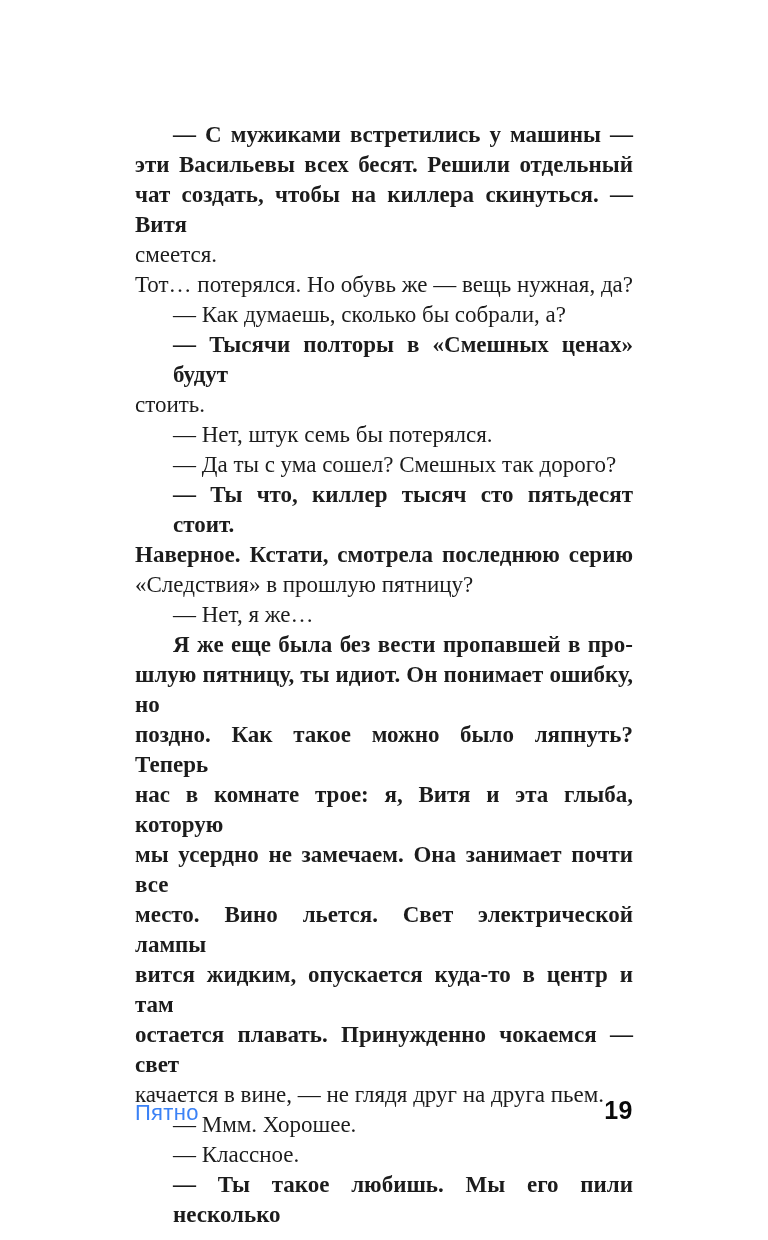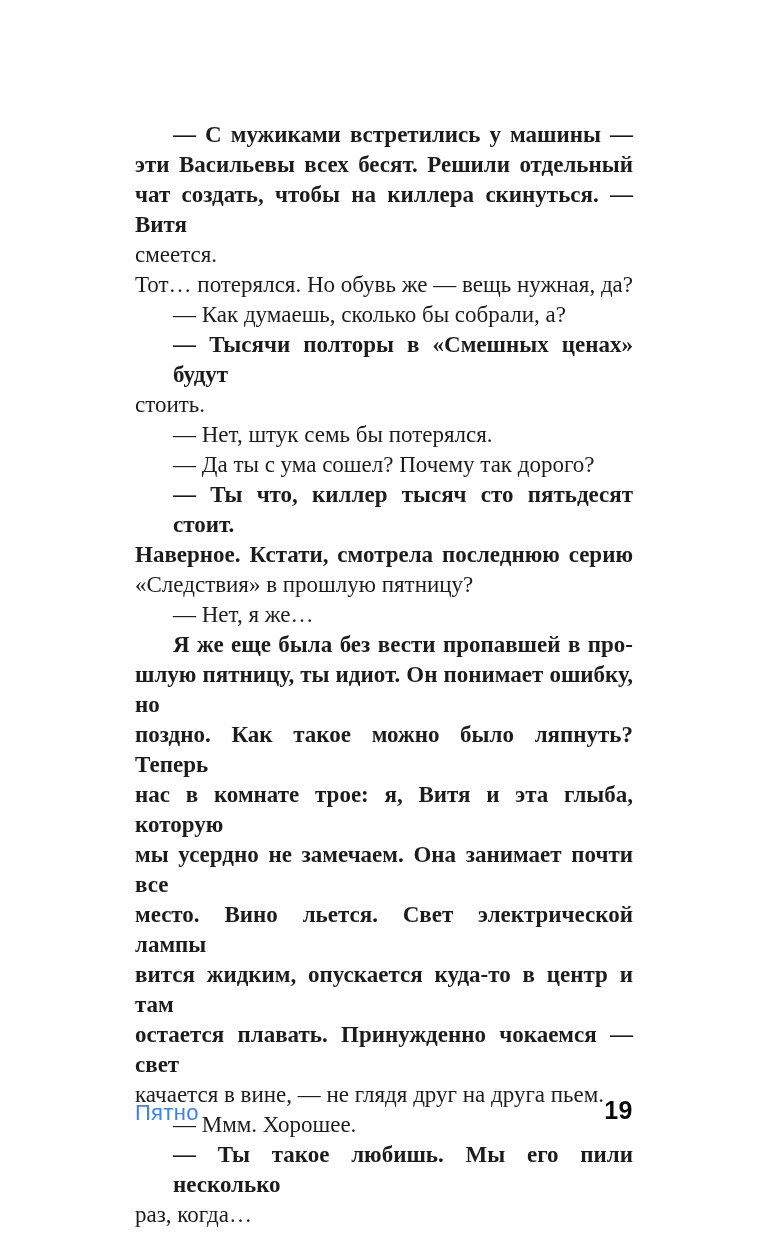--- a/index.html
+++ b/index.html
@@ -85,21 +85,21 @@
         <div class="line last indent">— Как думаешь, сколько бы собрали, а?</div>
       </div>
       <div class="paragraph">
         <div class="line just indent">— Тысячи полторы в «Смешных ценах» будут</div>
         <div class="line last">стоить.</div>
       </div>
       <div class="paragraph">
         <div class="line last indent">— Нет, штук семь бы потерялся.</div>
       </div>
       <div class="paragraph">
-        <div class="line last indent">— Да ты с ума сошел? Почему так дорого?</div>
+        <div class="line last indent">— Да ты с ума сошел? Смешных так дорого?</div>
       </div>
       <div class="paragraph">
         <div class="line just indent">— Ты что, киллер тысяч сто пятьдесят стоит.</div>
         <div class="line just">Наверное. Кстати, смотрела последнюю серию</div>
         <div class="line last">«Следствия» в прошлую пятницу?</div>
       </div>
       <div class="paragraph">
         <div class="line last indent">— Нет, я же…</div>
       </div>
       <div class="paragraph">
@@ -110,20 +110,23 @@
         <div class="line just">мы усердно не замечаем. Она занимает почти все</div>
         <div class="line just">место. Вино льется. Свет электрической лампы</div>
         <div class="line just">вится жидким, опускается куда-то в центр и там</div>
         <div class="line just">остается плавать. Принужденно чокаемся — свет</div>
         <div class="line last">качается в вине, — не глядя друг на друга пьем.</div>
       </div>
       <div class="paragraph">
         <div class="line last indent">— Ммм. Хорошее.</div>
       </div>
       <div class="paragraph">
+        <div class="line last indent">— Классное.</div>
+      </div>
+      <div class="paragraph">
         <div class="line just indent">— Ты такое любишь. Мы его пили несколько</div>
         <div class="line last">раз, когда…</div>
       </div>
     </div>
 
   <div class="footer">
     <div class="running-title">Пятно</div>
     <div class="page-number">19</div>
   </div>
 

